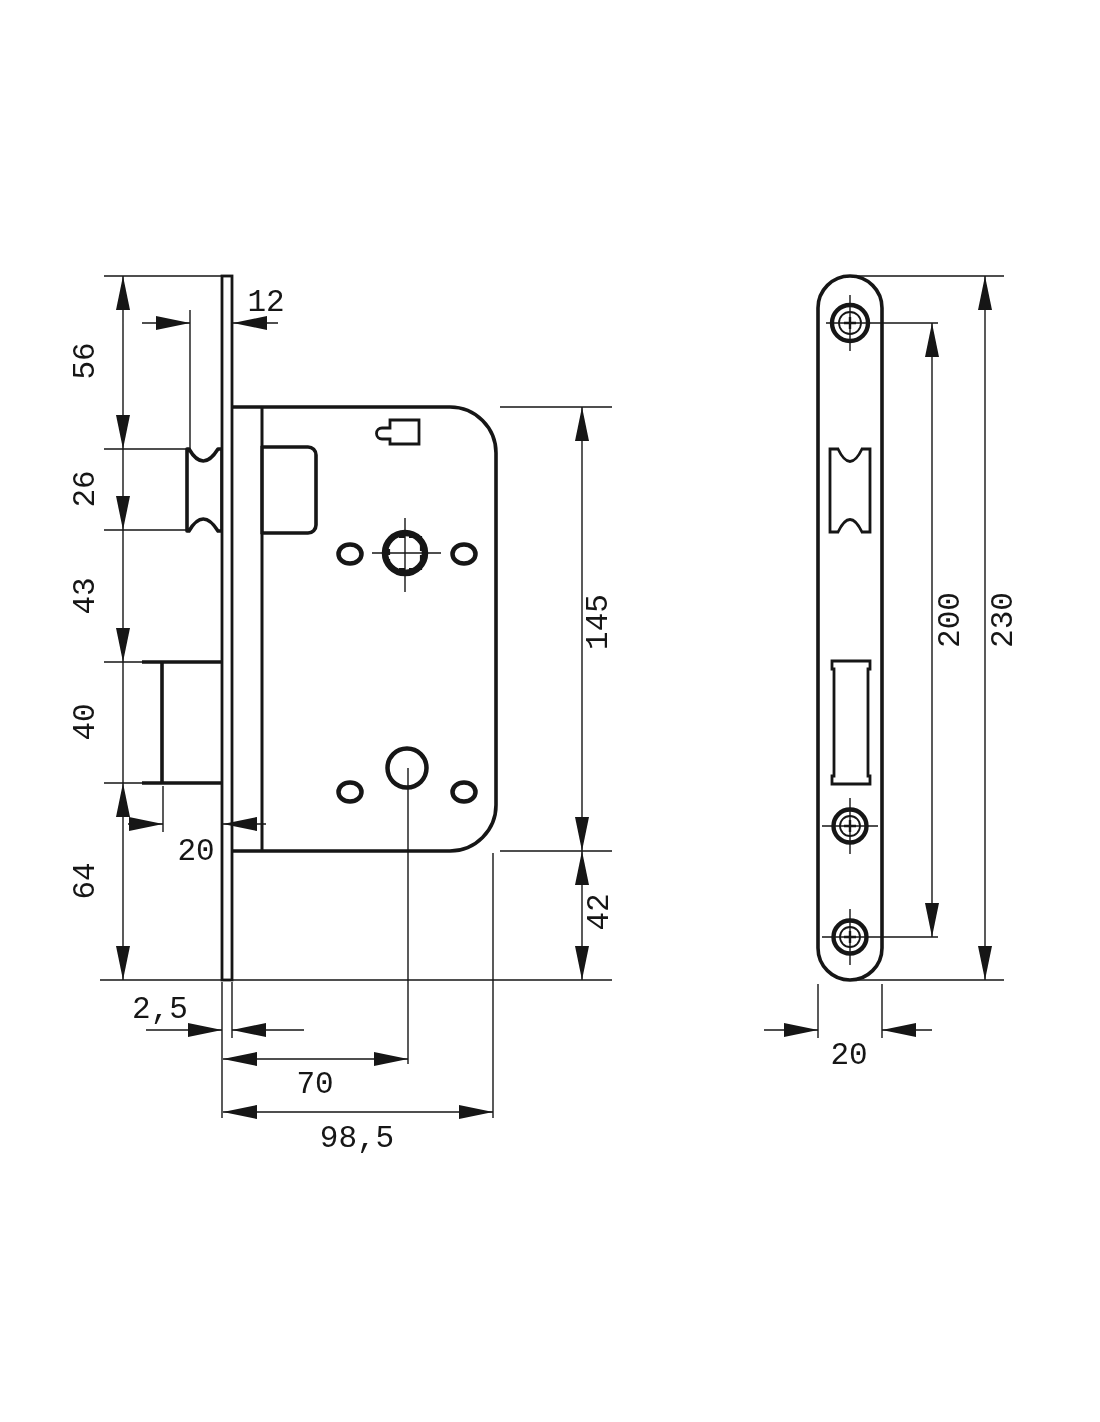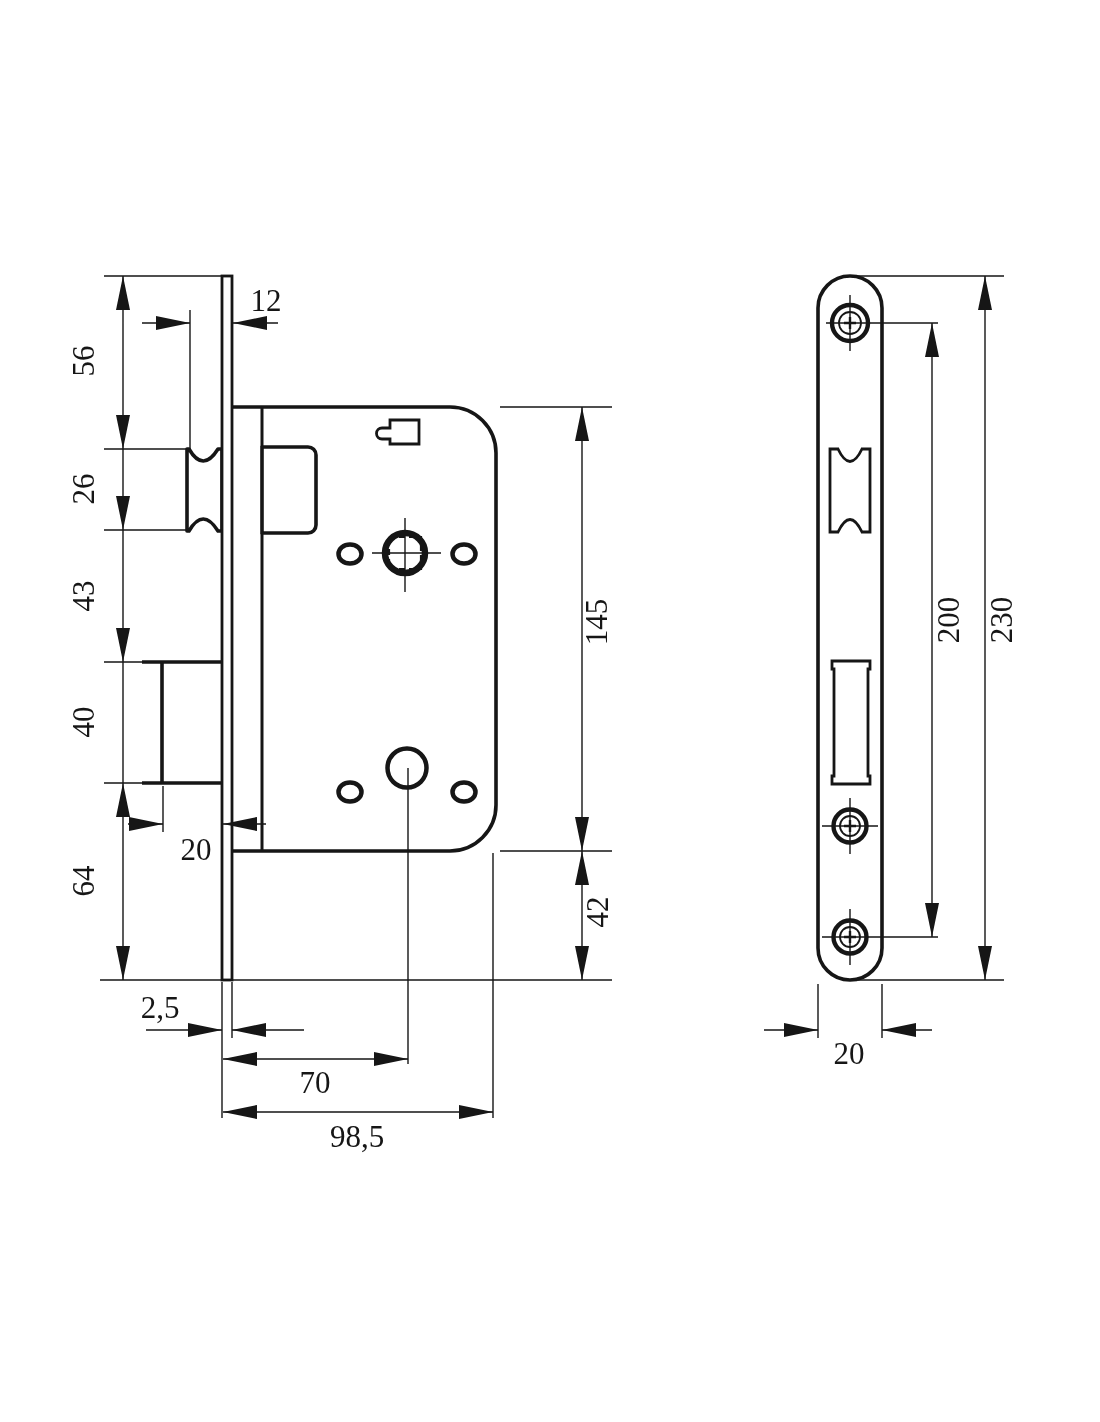--- a/index.html
+++ b/index.html
@@ -1,17 +1,17 @@
 <!DOCTYPE html>
 <html><head>
 <meta charset="utf-8">
 <style>
   html,body{margin:0;padding:0;background:#fff;}
   .canvas{position:relative;width:1100px;height:1422px;background:#fff;overflow:hidden;
-          font-family:Liberation Serif, serif;}
+          font-family:Liberation Mono, monospace;}
   svg{position:absolute;left:0;top:0;}
   .thick{stroke:#161616;stroke-width:3.6;fill:none;stroke-linejoin:round;}
   .thick-fill{stroke:#161616;stroke-width:3.6;fill:#ffffff;stroke-linejoin:round;}
   .med{stroke:#161616;stroke-width:3.0;fill:none;}
   .med-fill{stroke:#161616;stroke-width:2.8;fill:#ffffff;stroke-linejoin:miter;}
   .hole{stroke:#161616;stroke-width:4.5;fill:none;}
   .ring{stroke:#161616;stroke-width:6.5;fill:none;}
   .ring2{stroke:#161616;stroke-width:4.4;fill:none;}
   .inner{stroke:#161616;stroke-width:1.8;fill:none;}
   .cross{stroke:#161616;stroke-width:2.4;fill:none;}

